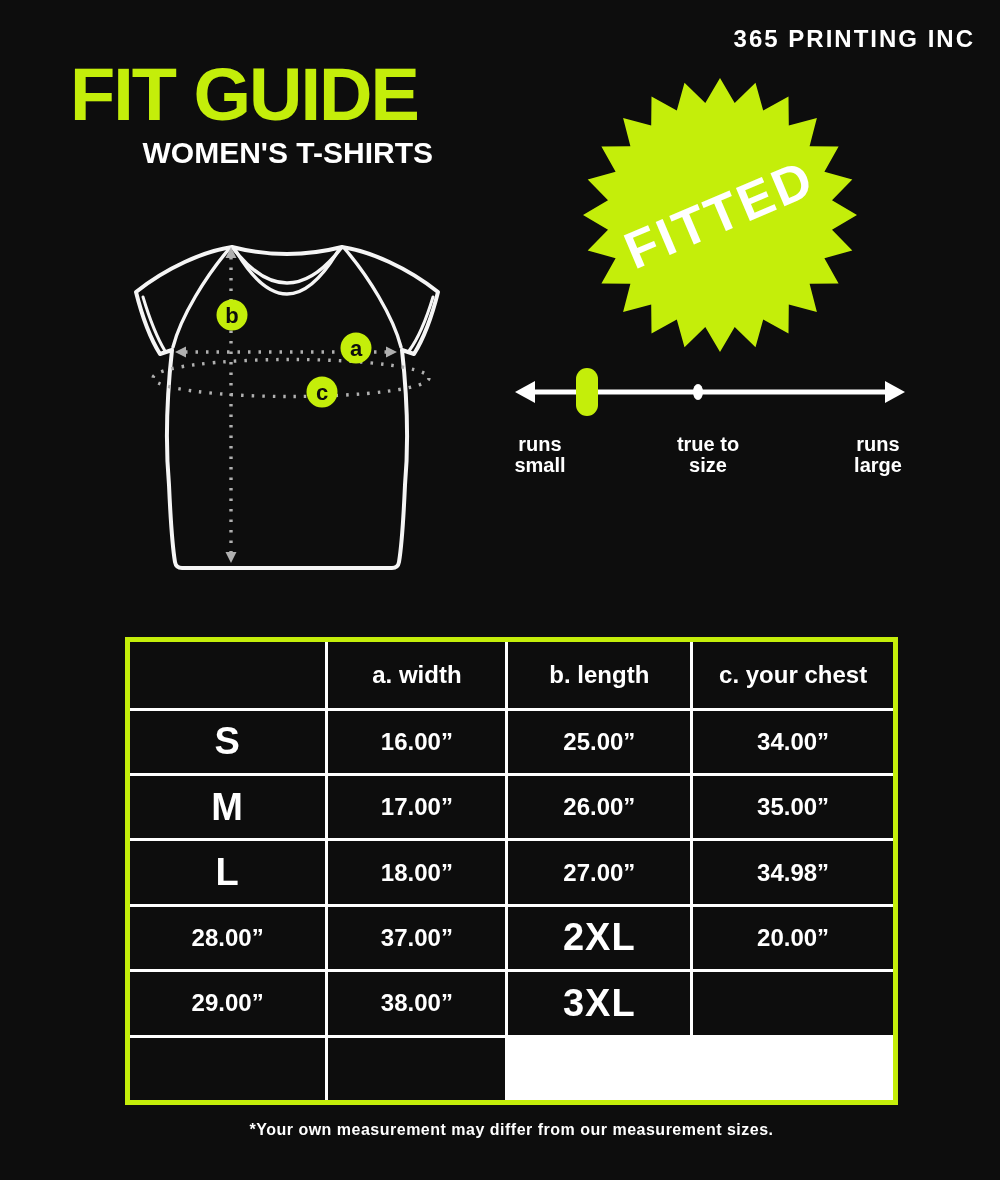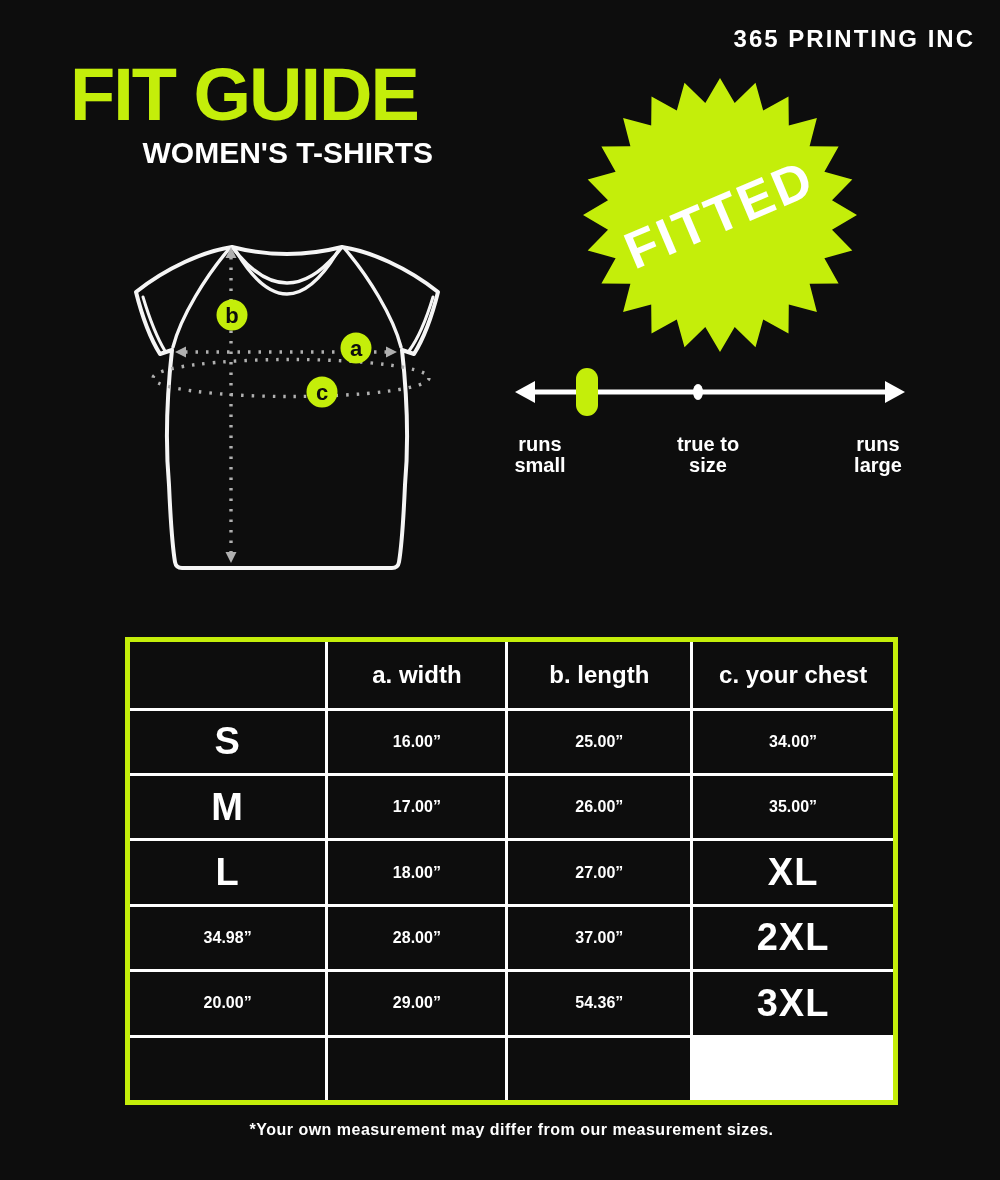--- a/index.html
+++ b/index.html
@@ -120,21 +120,21 @@
   .cell{
     background:var(--background);
     display:flex;
     align-items:center;
     justify-content:center;
     color:var(--text);
     font-weight:bold;
   }
   .cell.head{font-size:24px;}
   .cell.size{font-size:38px;letter-spacing:1px;}
-  .cell.val{font-size:16px;}
+  .cell.val{font-size:24px;}
   .footnote{
     position:absolute;
     left:125px; top:1121px;
     width:773px;
     text-align:center;
     color:var(--text);
     font-size:16px;
     font-weight:bold;
     letter-spacing:0.5px;
   }
@@ -224,29 +224,28 @@
 
     <div class="cell size">M</div>
     <div class="cell val">17.00”</div>
     <div class="cell val">26.00”</div>
     <div class="cell val">35.00”</div>
 
     <div class="cell size">L</div>
     <div class="cell val">18.00”</div>
     <div class="cell val">27.00”</div>
 
-    <div class="cell size">XL</div>
     <div class="cell val">34.98”</div>
     <div class="cell val">28.00”</div>
     <div class="cell val">37.00”</div>
 
     <div class="cell size">2XL</div>
     <div class="cell val">20.00”</div>
     <div class="cell val">29.00”</div>
-    <div class="cell val">54.36”</div>
+    <div class="cell val">38.00”</div>
 
     <div class="cell size">3XL</div>
     <div class="cell val"></div>
     <div class="cell val"></div>
     <div class="cell val"></div>
   </div>
 
   <div class="footnote">*Your own measurement may differ from our measurement sizes.</div>
 
 </div>

